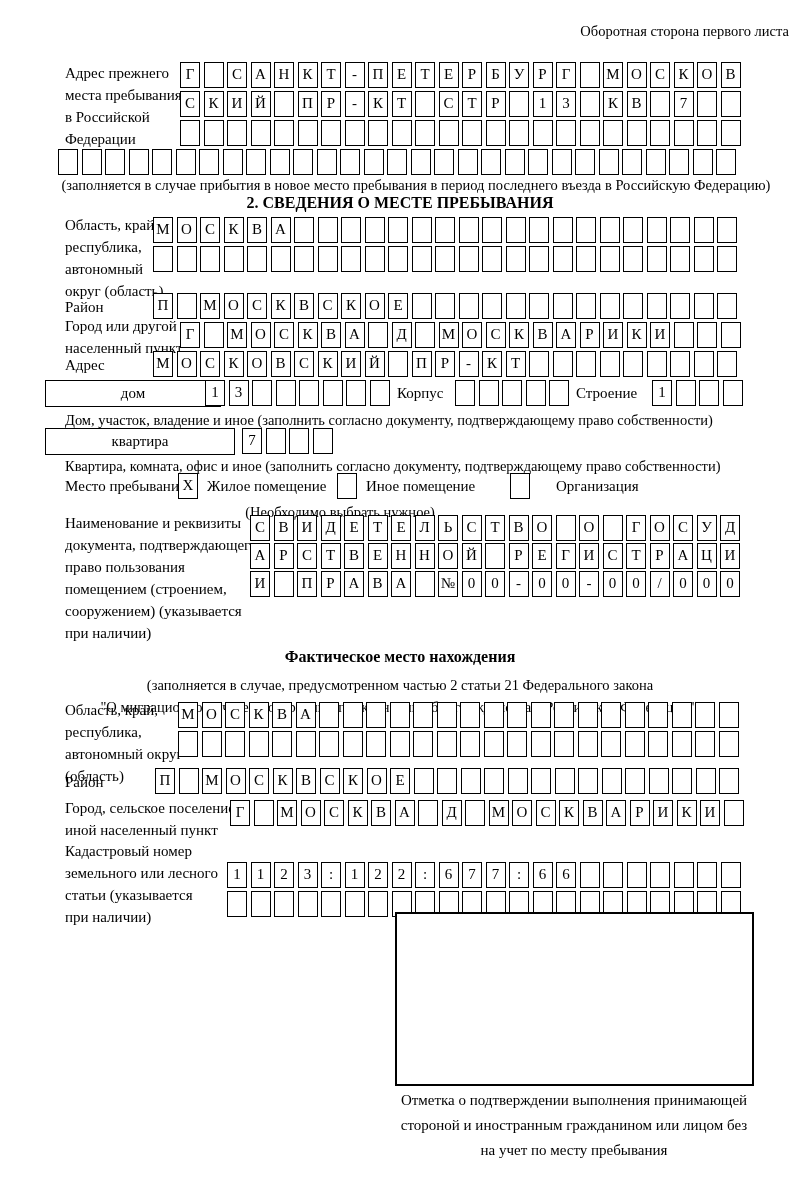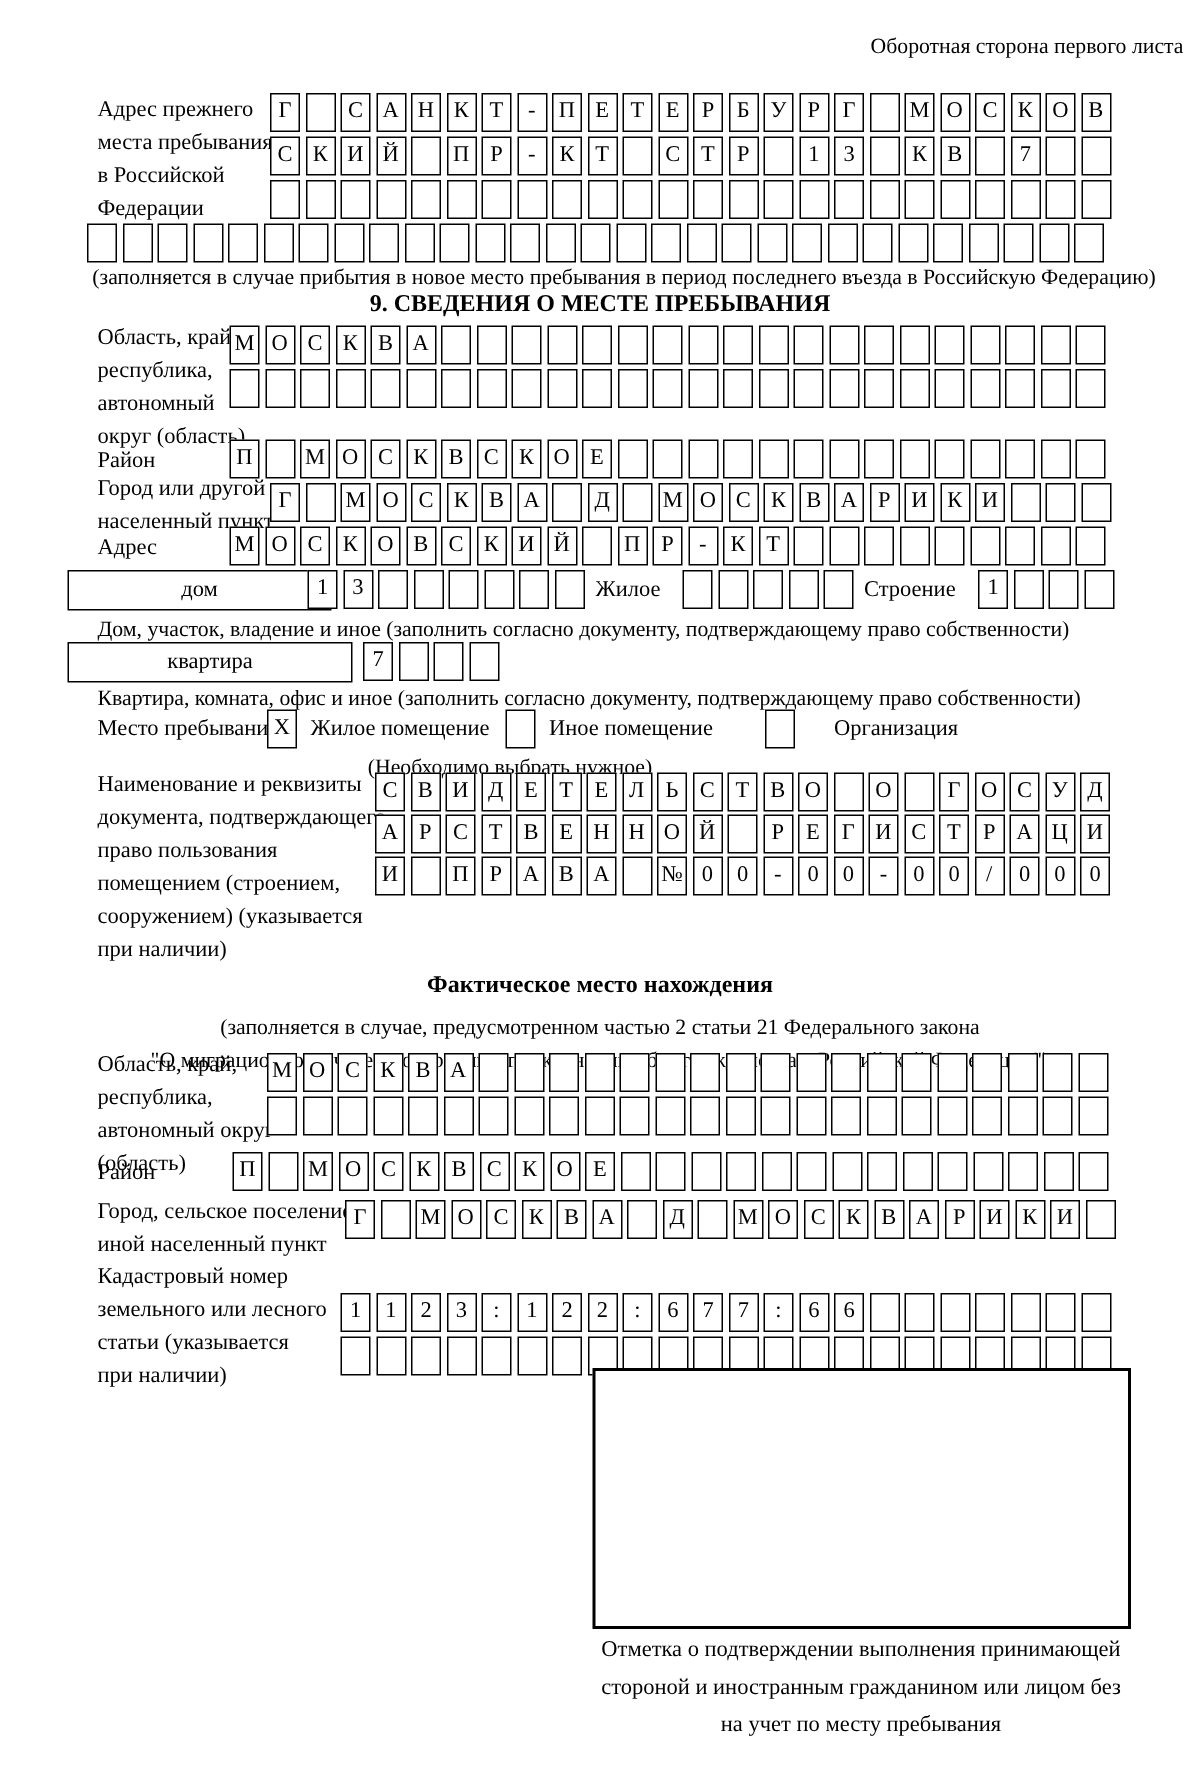--- a/index.html
+++ b/index.html
@@ -33,21 +33,21 @@
     <div>места пребывания</div>
     <div>в Российской</div>
     <div>Федерации</div>
   </div>
   <div class="cellrow" style="left:180px;top:62px;"><span class="cell">Г</span><span class="cell"></span><span class="cell">С</span><span class="cell">А</span><span class="cell">Н</span><span class="cell">К</span><span class="cell">Т</span><span class="cell">-</span><span class="cell">П</span><span class="cell">Е</span><span class="cell">Т</span><span class="cell">Е</span><span class="cell">Р</span><span class="cell">Б</span><span class="cell">У</span><span class="cell">Р</span><span class="cell">Г</span><span class="cell"></span><span class="cell">М</span><span class="cell">О</span><span class="cell">С</span><span class="cell">К</span><span class="cell">О</span><span class="cell">В</span></div>
   <div class="cellrow" style="left:180px;top:91px;"><span class="cell">С</span><span class="cell">К</span><span class="cell">И</span><span class="cell">Й</span><span class="cell"></span><span class="cell">П</span><span class="cell">Р</span><span class="cell">-</span><span class="cell">К</span><span class="cell">Т</span><span class="cell"></span><span class="cell">С</span><span class="cell">Т</span><span class="cell">Р</span><span class="cell"></span><span class="cell">1</span><span class="cell">3</span><span class="cell"></span><span class="cell">К</span><span class="cell">В</span><span class="cell"></span><span class="cell">7</span><span class="cell"></span><span class="cell"></span></div>
   <div class="cellrow" style="left:180px;top:120px;"><span class="cell"></span><span class="cell"></span><span class="cell"></span><span class="cell"></span><span class="cell"></span><span class="cell"></span><span class="cell"></span><span class="cell"></span><span class="cell"></span><span class="cell"></span><span class="cell"></span><span class="cell"></span><span class="cell"></span><span class="cell"></span><span class="cell"></span><span class="cell"></span><span class="cell"></span><span class="cell"></span><span class="cell"></span><span class="cell"></span><span class="cell"></span><span class="cell"></span><span class="cell"></span><span class="cell"></span></div>
   <div class="cellrow" style="left:58px;top:149px;"><span class="cell"></span><span class="cell"></span><span class="cell"></span><span class="cell"></span><span class="cell"></span><span class="cell"></span><span class="cell"></span><span class="cell"></span><span class="cell"></span><span class="cell"></span><span class="cell"></span><span class="cell"></span><span class="cell"></span><span class="cell"></span><span class="cell"></span><span class="cell"></span><span class="cell"></span><span class="cell"></span><span class="cell"></span><span class="cell"></span><span class="cell"></span><span class="cell"></span><span class="cell"></span><span class="cell"></span><span class="cell"></span><span class="cell"></span><span class="cell"></span><span class="cell"></span><span class="cell"></span></div>
   <div class="note center" style="top:176px;margin-left:16px;">(заполняется в случае прибытия в новое место пребывания в период последнего въезда в Российскую Федерацию)</div>
 
-  <div class="title" style="top:194px;">9. СВЕДЕНИЯ О МЕСТЕ ПРЕБЫВАНИЯ</div>
+  <div class="title" style="top:194px;">2. СВЕДЕНИЯ О МЕСТЕ ПРЕБЫВАНИЯ</div>
 
   <div class="lbl" style="left:65px;top:214px;">
     <div>Область, край,</div>
     <div>республика,</div>
     <div>автономный</div>
     <div>округ (область)</div>
   </div>
   <div class="cellrow" style="left:153px;top:217px;"><span class="cell">М</span><span class="cell">О</span><span class="cell">С</span><span class="cell">К</span><span class="cell">В</span><span class="cell">А</span><span class="cell"></span><span class="cell"></span><span class="cell"></span><span class="cell"></span><span class="cell"></span><span class="cell"></span><span class="cell"></span><span class="cell"></span><span class="cell"></span><span class="cell"></span><span class="cell"></span><span class="cell"></span><span class="cell"></span><span class="cell"></span><span class="cell"></span><span class="cell"></span><span class="cell"></span><span class="cell"></span><span class="cell"></span></div>
   <div class="cellrow" style="left:153px;top:246px;"><span class="cell"></span><span class="cell"></span><span class="cell"></span><span class="cell"></span><span class="cell"></span><span class="cell"></span><span class="cell"></span><span class="cell"></span><span class="cell"></span><span class="cell"></span><span class="cell"></span><span class="cell"></span><span class="cell"></span><span class="cell"></span><span class="cell"></span><span class="cell"></span><span class="cell"></span><span class="cell"></span><span class="cell"></span><span class="cell"></span><span class="cell"></span><span class="cell"></span><span class="cell"></span><span class="cell"></span><span class="cell"></span></div>
 
@@ -58,21 +58,21 @@
     <div>Город или другой</div>
     <div>населенный пункт</div>
   </div>
   <div class="cellrow" style="left:180px;top:322px;"><span class="cell">Г</span><span class="cell"></span><span class="cell">М</span><span class="cell">О</span><span class="cell">С</span><span class="cell">К</span><span class="cell">В</span><span class="cell">А</span><span class="cell"></span><span class="cell">Д</span><span class="cell"></span><span class="cell">М</span><span class="cell">О</span><span class="cell">С</span><span class="cell">К</span><span class="cell">В</span><span class="cell">А</span><span class="cell">Р</span><span class="cell">И</span><span class="cell">К</span><span class="cell">И</span><span class="cell"></span><span class="cell"></span><span class="cell"></span></div>
 
   <div class="lbl" style="left:65px;top:354px;">Адрес</div>
   <div class="cellrow" style="left:153px;top:351px;"><span class="cell">М</span><span class="cell">О</span><span class="cell">С</span><span class="cell">К</span><span class="cell">О</span><span class="cell">В</span><span class="cell">С</span><span class="cell">К</span><span class="cell">И</span><span class="cell">Й</span><span class="cell"></span><span class="cell">П</span><span class="cell">Р</span><span class="cell">-</span><span class="cell">К</span><span class="cell">Т</span><span class="cell"></span><span class="cell"></span><span class="cell"></span><span class="cell"></span><span class="cell"></span><span class="cell"></span><span class="cell"></span><span class="cell"></span><span class="cell"></span></div>
 
   <div class="widebox" style="left:45px;top:380px;width:176px;">дом</div>
   <div class="cellrow" style="left:205px;top:380px;"><span class="cell">1</span><span class="cell">3</span><span class="cell"></span><span class="cell"></span><span class="cell"></span><span class="cell"></span><span class="cell"></span><span class="cell"></span></div>
-  <div class="inline-lbl" style="left:397px;top:380px;">Жилое</div>
+  <div class="inline-lbl" style="left:397px;top:380px;">Корпус</div>
   <div class="cellrow" style="left:455px;top:380px;"><span class="cell"></span><span class="cell"></span><span class="cell"></span><span class="cell"></span><span class="cell"></span></div>
   <div class="inline-lbl" style="left:576px;top:380px;">Строение</div>
   <div class="cellrow" style="left:652px;top:380px;"><span class="cell">1</span><span class="cell"></span><span class="cell"></span><span class="cell"></span></div>
   <div class="note" style="left:65px;top:411px;">Дом, участок, владение и иное (заполнить согласно документу, подтверждающему право собственности)</div>
 
   <div class="widebox" style="left:45px;top:428px;width:190px;">квартира</div>
   <div class="cellrow" style="left:242px;top:428px;"><span class="cell">7</span><span class="cell"></span><span class="cell"></span><span class="cell"></span></div>
   <div class="note" style="left:65px;top:457px;">Квартира, комната, офис и иное (заполнить согласно документу, подтверждающему право собственности)</div>
 
   <div class="inline-lbl" style="left:65px;top:473px;">Место пребывания:</div>

